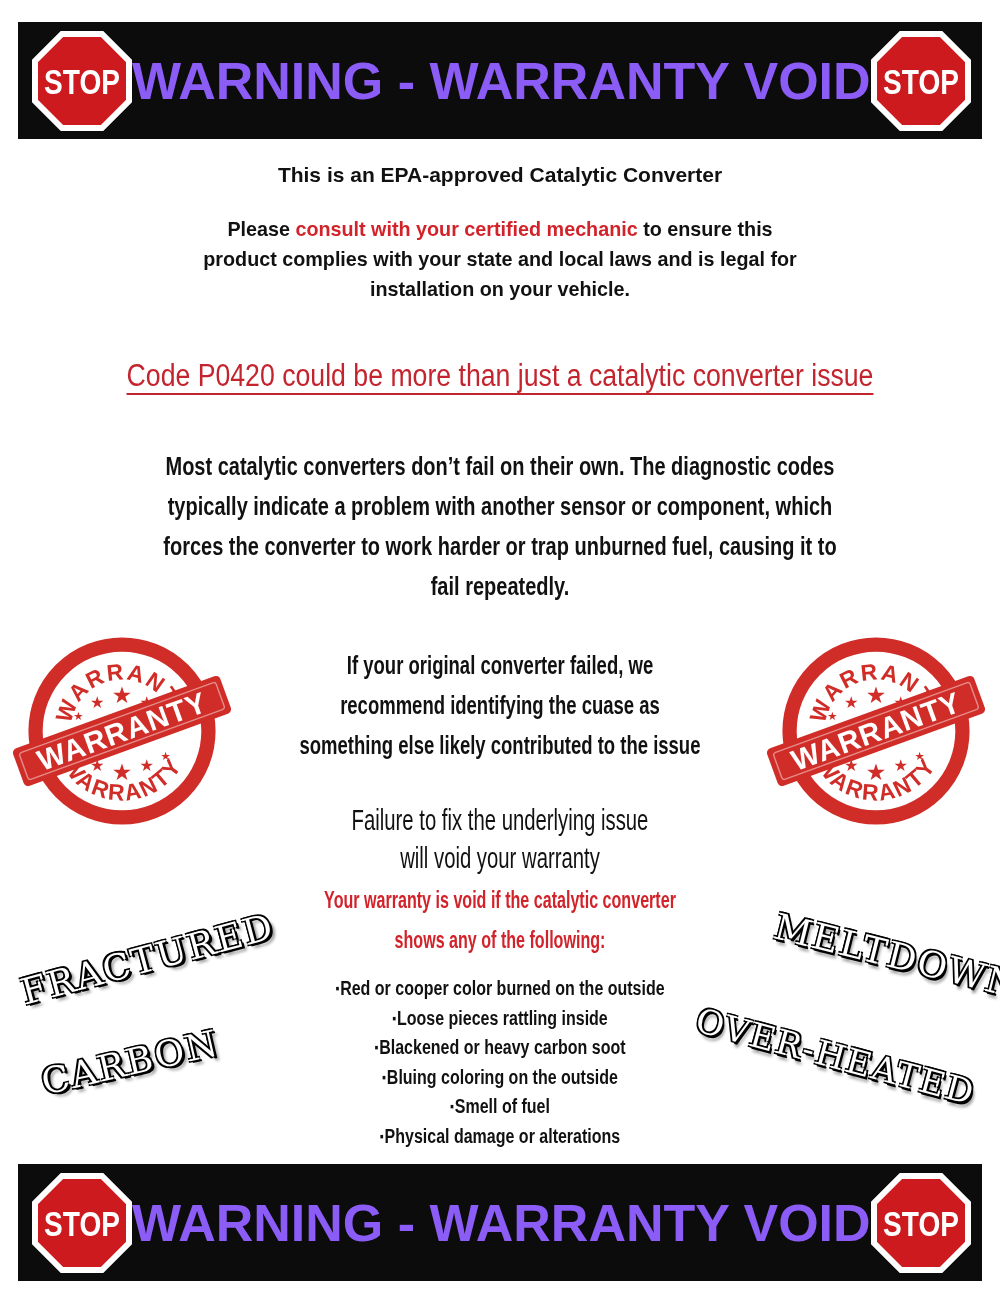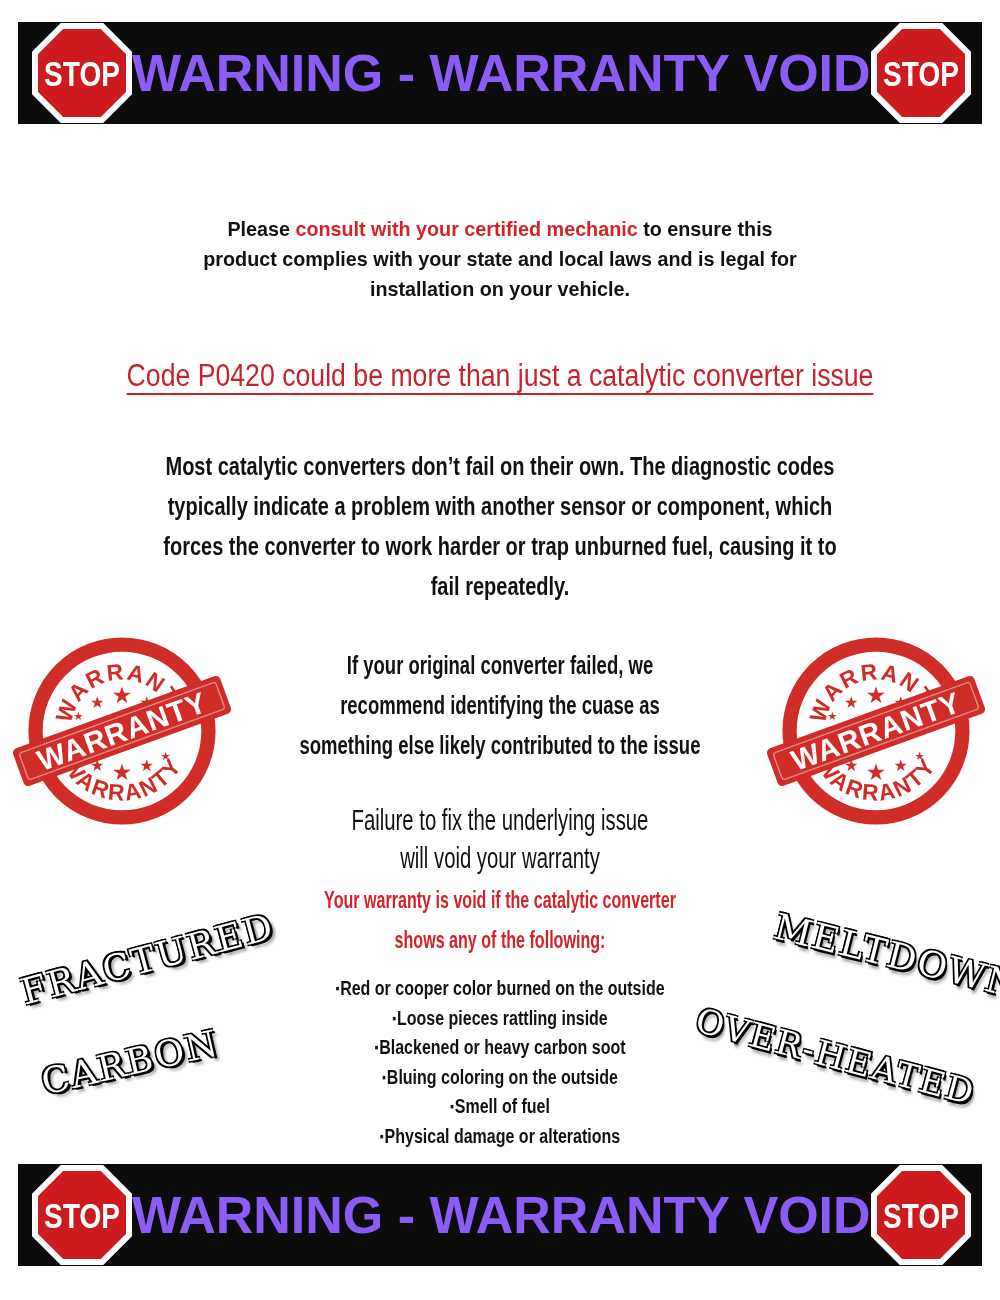--- a/index.html
+++ b/index.html
@@ -2,21 +2,21 @@
 <html><head>
 <meta charset="utf-8">
 <style>
   html,body{margin:0;padding:0;background:#ffffff;}
   .page{
     position:relative;width:1000px;height:1300px;background:#ffffff;overflow:hidden;
     font-family:"Liberation Sans",sans-serif;color:#111;
   }
   
   .banner{
-    position:absolute;left:18px;width:964px;height:102px;background:#0c0c0c;
+    position:absolute;left:18px;width:964px;height:117px;background:#0c0c0c;
     display:flex;align-items:center;justify-content:space-between;padding:0 14px;box-sizing:border-box;
   }
   .banner-top{top:22px;}
   .banner-bottom{top:1164px;}
   .banner-title{
     flex:1;text-align:center;color:#8b5cf6;font-weight:700;font-size:52px;
     letter-spacing:0px;white-space:nowrap;
   }
   .stop-svg{width:100px;height:100px;flex:0 0 auto;}
   
@@ -70,20 +70,21 @@
       <polygon points="30,3 70,3 97,30 97,70 70,97 30,97 3,70 3,30" fill="#cc1a1e" stroke="#ffffff" stroke-width="6"></polygon>
       <text transform="translate(50 63) scale(0.78 1)" text-anchor="middle" font-family="Liberation Sans, sans-serif" font-size="36" font-weight="700" fill="#ffffff">STOP</text>
     </svg>
     <div class="banner-title">WARNING - WARRANTY VOID</div>
     <svg class="stop-svg" viewBox="0 0 100 100">
       <polygon points="30,3 70,3 97,30 97,70 70,97 30,97 3,70 3,30" fill="#cc1a1e" stroke="#ffffff" stroke-width="6"></polygon>
       <text transform="translate(50 63) scale(0.78 1)" text-anchor="middle" font-family="Liberation Sans, sans-serif" font-size="36" font-weight="700" fill="#ffffff">STOP</text>
     </svg>
   </header>
 
+  <p class="tb intro-title">This is an EPA-approved Catalytic Converter</p>
 
   <p class="tb consult">
     <span class="line"><span>Please </span><span class="red">consult with your certified mechanic</span><span> to ensure this</span></span>
     <span class="line">product complies with your state and local laws and is legal for</span>
     <span class="line">installation on your vehicle.</span>
   </p>
 
   <p class="tb code-heading">Code P0420 could be more than just a catalytic converter issue</p>
 
   <p class="tb diagnosis">

